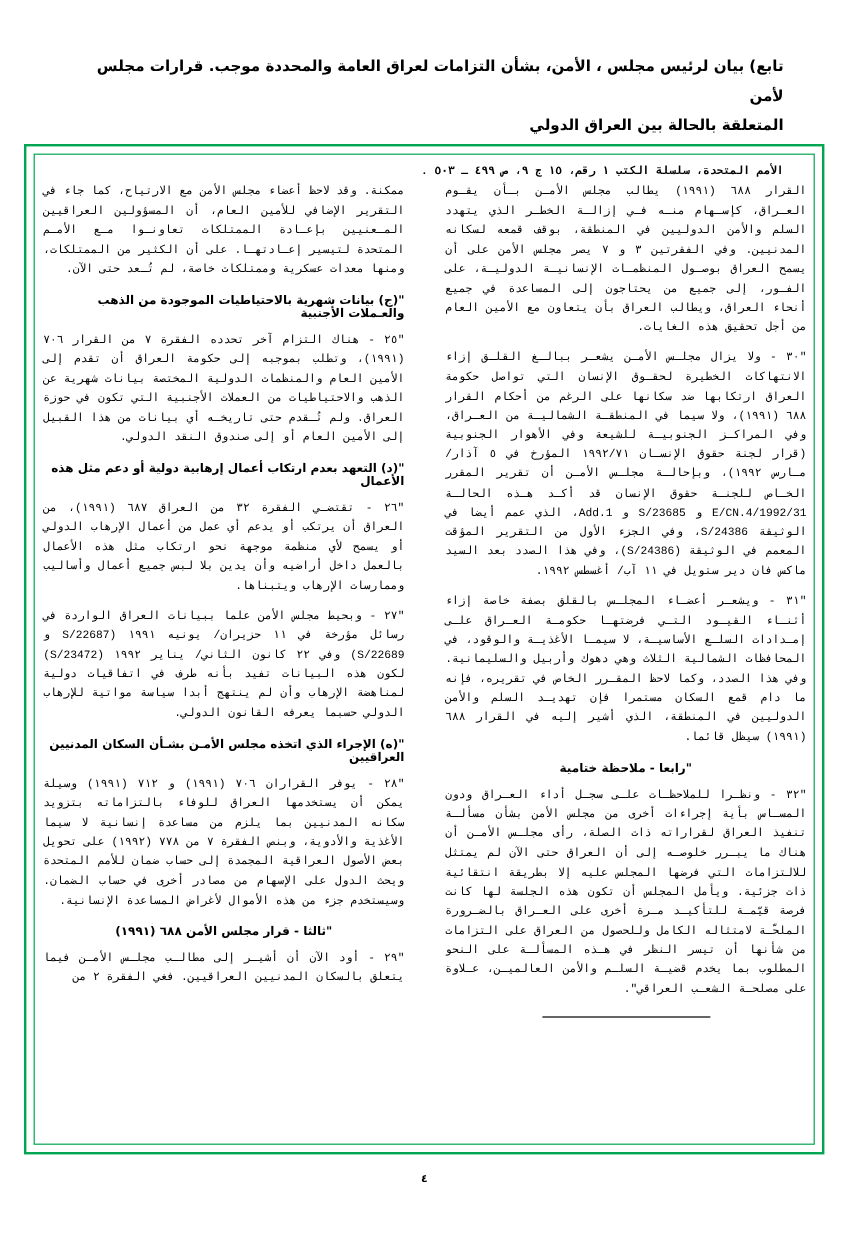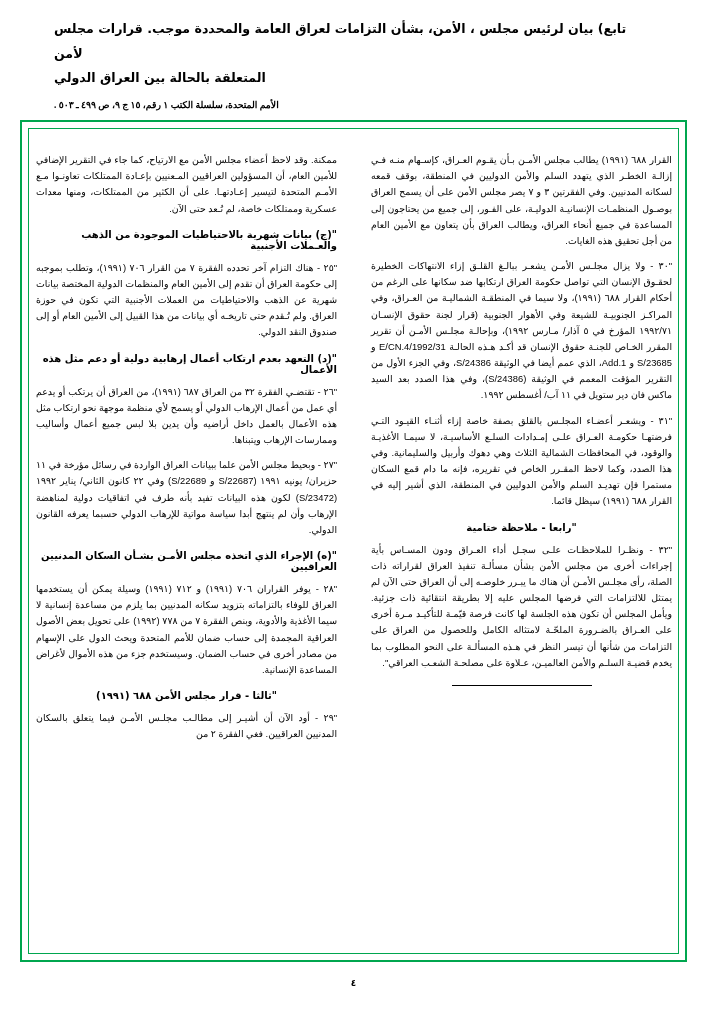--- a/index.html
+++ b/index.html
@@ -17,38 +17,38 @@
   }
   .page {
     width: 707px;
     height: 1036px;
     position: relative;
     box-sizing: border-box;
     padding: 0;
   }
   
   .doc-header {
-    padding: 17px 54px 0 54px;
-    text-align: left;
+    padding: 43px 54px 0 54px;
+    text-align: right;
   }
   .header-line {
     font-family: "DejaVu Sans", sans-serif;
     font-weight: bold;
     font-size: 12.6px;
     line-height: 1.95;
     letter-spacing: 0px;
     color: #000;
     direction: rtl;
   }
   .header-sub {
-    font-family: Liberation Serif, serif;
+    font-family: Liberation Mono, monospace;
     font-weight: bold;
     font-size: 9.3px;
     line-height: 2.2;
-    margin-top: 4px;
+    margin-top: 16px;
     color: #000;
     direction: rtl;
   }
   
   .frame {
     position: absolute;
     left: 20px;
     top: 120px;
     width: 667px;
     height: 842px;
@@ -75,21 +75,21 @@
     flex-direction: row;
     gap: 34px;
     direction: rtl;
   }
   .col {
     width: 301px;
     direction: rtl;
   }
   p.para {
     margin: 0 0 9px 0;
-    font-family: Liberation Sans, sans-serif;
+    font-family: Liberation Mono, monospace;
     font-size: 9.4px;
     line-height: 1.72;
     text-align: justify;
     text-justify: inter-word;
     color: #000;
   }
   h3.subhead {
     margin: 12px 0 9px 0;
     font-family: "DejaVu Sans", sans-serif;
     font-size: 10px;

